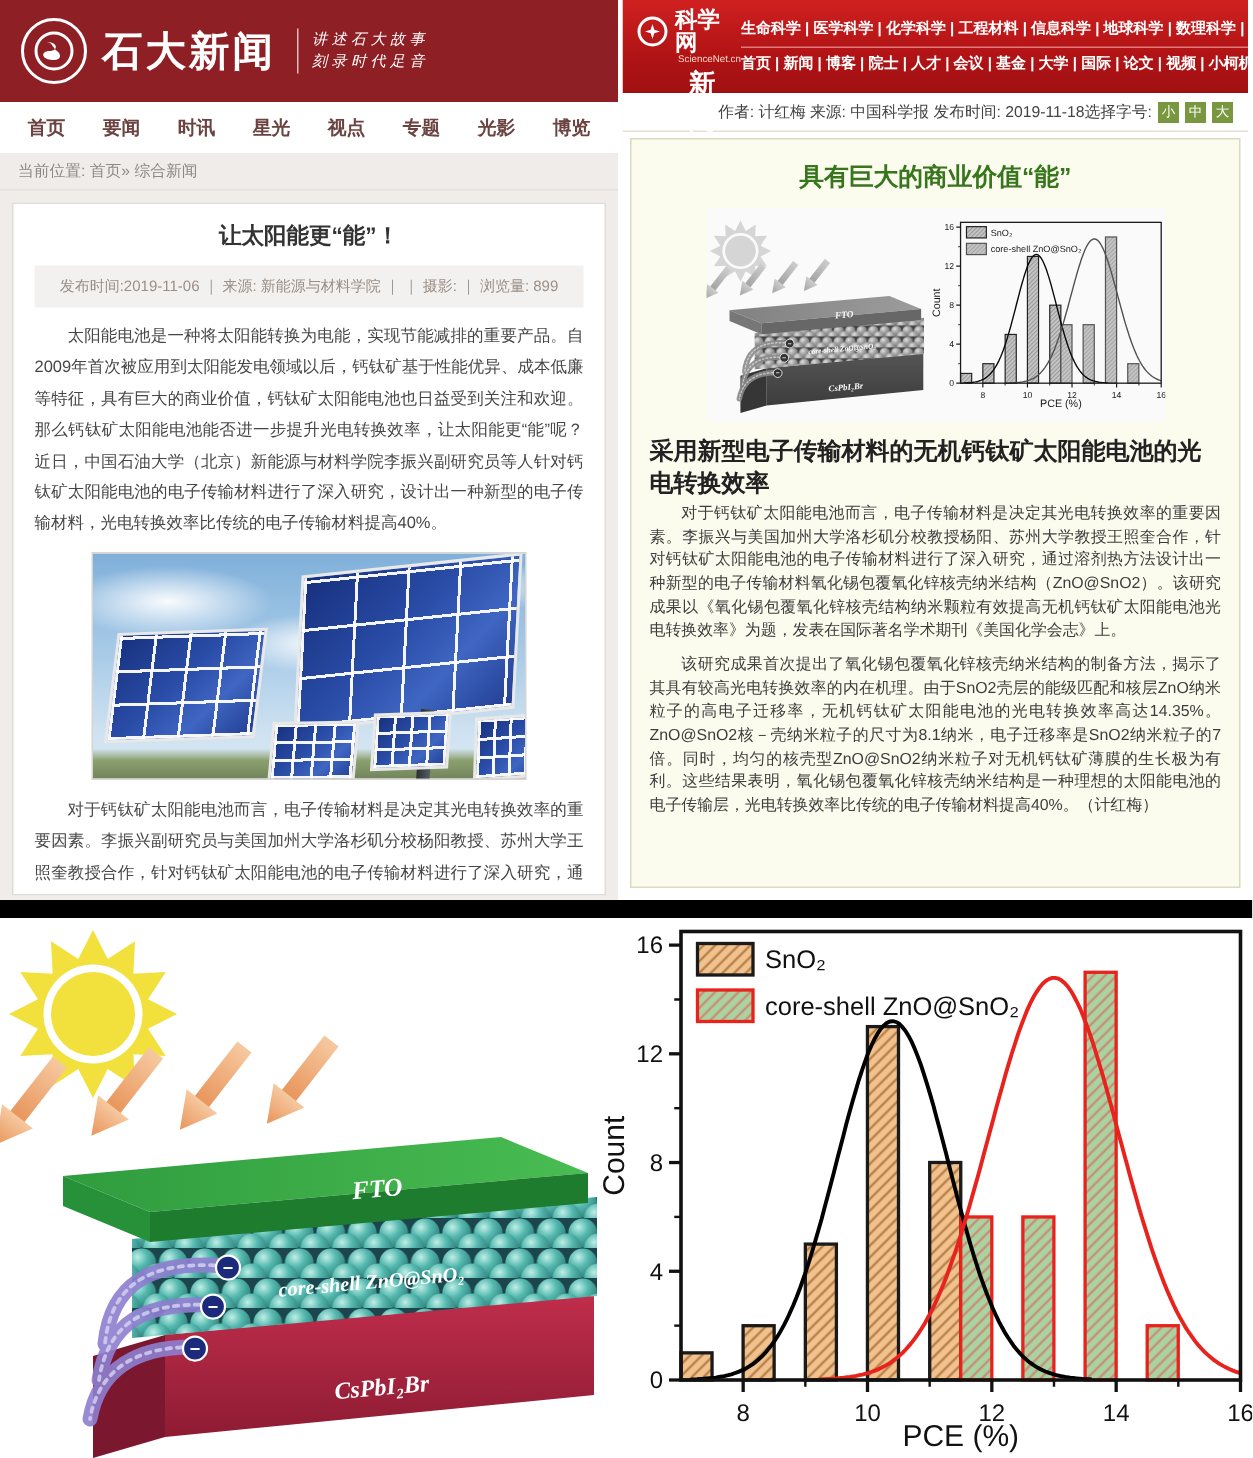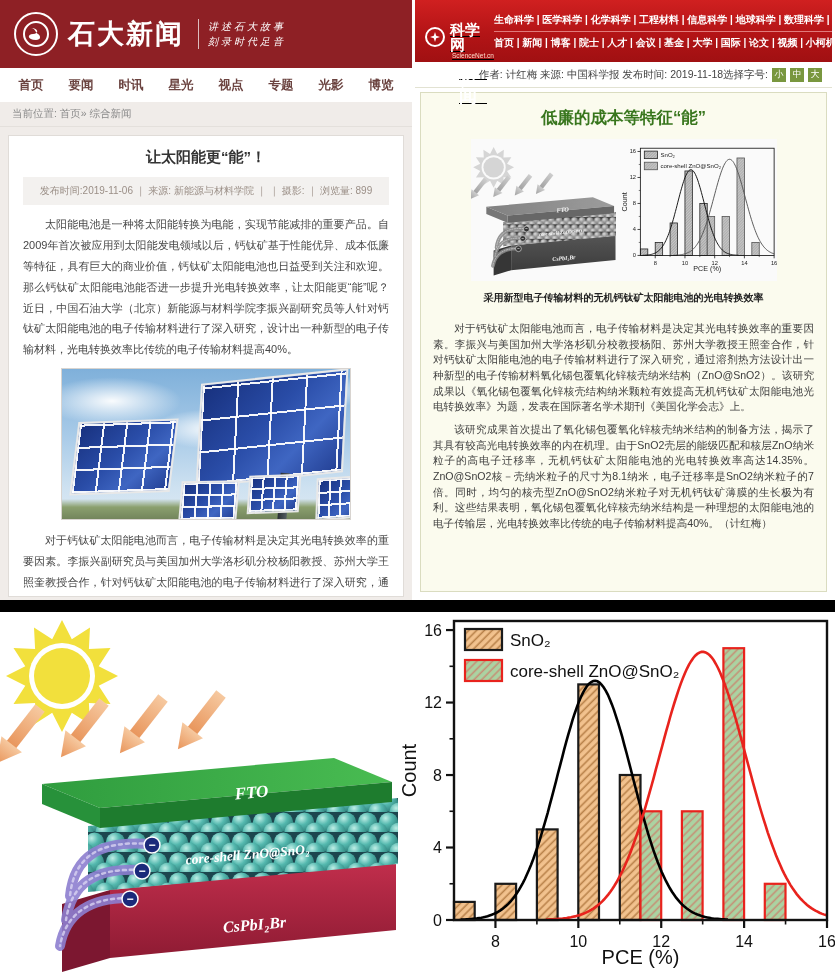--- a/index.html
+++ b/index.html
@@ -35,38 +35,38 @@
   .panel { position:absolute; background:
              repeating-linear-gradient(90deg, rgba(255,255,255,.95) 0 2px, rgba(255,255,255,0) 2px 24%),
              repeating-linear-gradient(0deg, rgba(255,255,255,.95) 0 2px, rgba(255,255,255,0) 2px 32%),
              linear-gradient(135deg,#17307d 0%,#2a4da8 45%,#3f66c2 70%,#223e92 100%);
            border:2px solid #e8e8e8; }
   .pole { position:absolute; background:linear-gradient(90deg,#2a2f33,#555d63); }
 
   
   .site-right { width:417px; height:600px; background:#fff; overflow:hidden; }
   .sn-header { height:62px; background:linear-gradient(180deg,#d02020 0%,#b31416 55%,#a01012 100%); display:flex; }
-  .sn-brand { width:146px; padding:22px 0 0 10px; position:relative;text-decoration:underline; }
+  .sn-brand { width:146px; padding:6px 0 0 10px; position:relative; }
   .sn-brand-row { display:flex; align-items:center; gap:5px; }
   .sn-logo { width:20px; height:20px; border:2px solid #fff; border-radius:50%; display:flex; align-items:center; justify-content:center; flex:0 0 auto; }
   .sn-logo svg { width:12px; height:12px; }
   .sn-name { color:#fff; font-size:15px; font-weight:bold; line-height:1; }
   .sn-sub { color:#ffd9c9; font-size:6.5px; margin-left:27px; }
   .sn-news { color:#fff; font-size:18px; font-weight:bold; letter-spacing:10px; margin:1px 0 0 34px; }
   .sn-navs { flex:1; display:flex; flex-direction:column; justify-content:center; padding-right:6px; }
   .sn-nav-row { font-size:10px; color:#fff; font-weight:bold; line-height:2.2; white-space:nowrap; overflow:hidden; cursor:pointer; }
   .sn-nav-row.first { border-bottom:1px solid rgba(255,190,190,.6); }
   .sn-meta { height:26px; display:flex; align-items:center; justify-content:flex-end; padding:0 10px 0 12px; font-size:10.5px; color:#444; background:#fff; border-bottom:1px solid #e2e2d2; }
   .sn-meta-right { display:flex; align-items:center; gap:4px; }
   .size-box { width:14px; height:14px; background:#79973f; color:#fff; font-size:9px; display:flex; align-items:center; justify-content:center; cursor:pointer; }
   .sn-content { margin:4px 5px 0 5px; background:#fbfbee; border:1px solid #dadcc0; padding:10px 12px 8px 12px; height:500px; overflow:hidden; }
   .sn-title { text-align:center; color:#38761d; font-size:16.5px; font-weight:bold; margin:4px 0 10px 0; }
   .sn-fig { width:306px; height:142px; margin:0 auto 10px auto; background:#fff; display:flex; align-items:center; justify-content:center; gap:4px; filter:grayscale(1) contrast(.92) brightness(1.02); }
   .sn-fig svg { display:block; }
-  .sn-caption { text-align:center; font-size:10px; font-weight:bold; color:#222; margin-bottom:16px; }
+  .sn-caption { font-size:16px; font-weight:bold; color:#222; margin-bottom:2px; }
   .sn-p { font-size:10.6px; color:#3d3d3d; line-height:1.48; text-align:justify; text-indent:2em; margin-bottom:7px; }
 
   
   .cell-area { width:400px; height:360px; position:relative; background:#fff; }
   .cell-area svg { display:block; }
   .chart-area { width:435px; height:360px; background:#fff; }
   .chart-area svg { display:block; }
 </style>
 </head>
 <body>
@@ -142,21 +142,21 @@
       <div class="sn-meta">
         <span>作者: 计红梅 来源:  中国科学报 发布时间: 2019-11-18</span>
         <span class="sn-meta-right">
           <span>选择字号:</span>
           <span class="size-box">小</span>
           <span class="size-box">中</span>
           <span class="size-box">大</span>
         </span>
       </div>
       <div class="sn-content">
-        <div class="sn-title">低廉的成本等特征“能”</div>
+        <div class="sn-title">具有巨大的商业价值“能”</div>
         <div class="sn-fig">
           <div class="cell-svg-slot" style="width:146px;">
   <svg viewBox="0 0 400 360" xmlns="http://www.w3.org/2000/svg">
     <defs>
       <radialGradient id="c0ball" cx="35%" cy="30%" r="75%">
         <stop offset="0%" stop-color="#bfeee6"></stop>
                     <stop offset="45%" stop-color="#55b9af"></stop>
                     <stop offset="100%" stop-color="#2e7f7a"></stop>
       </radialGradient>
       <pattern id="c0balls" width="21" height="20" patternUnits="userSpaceOnUse">

